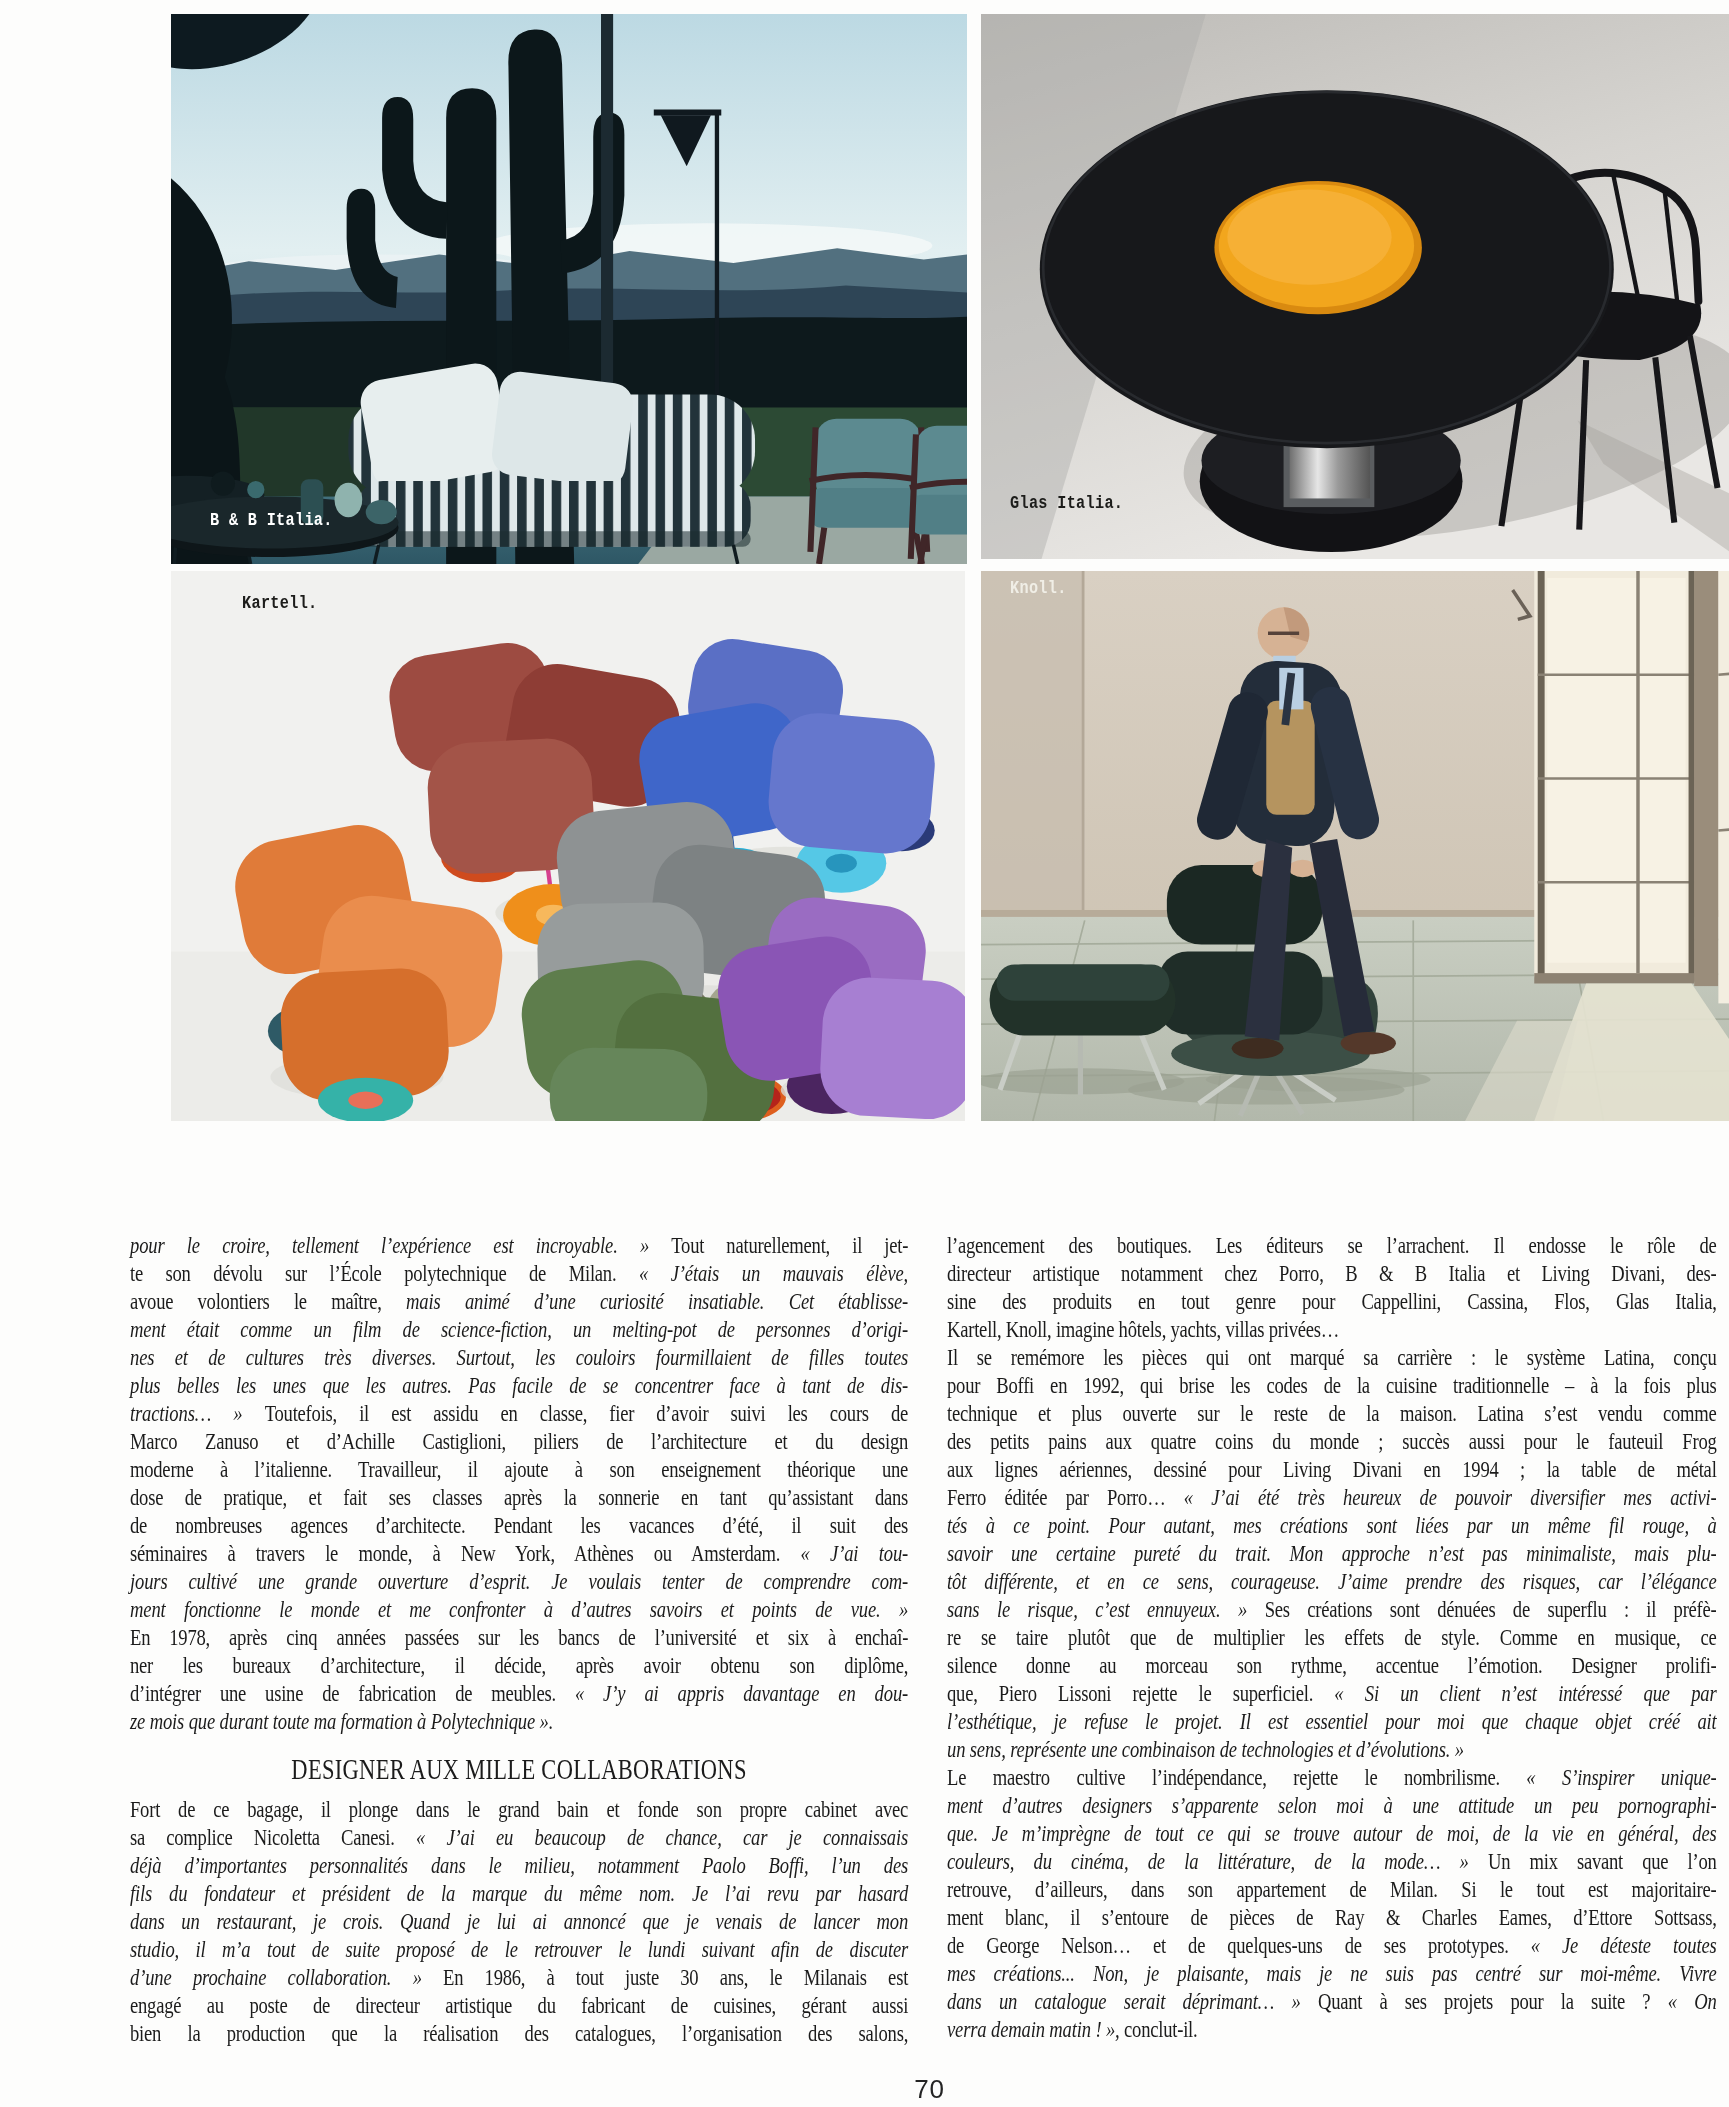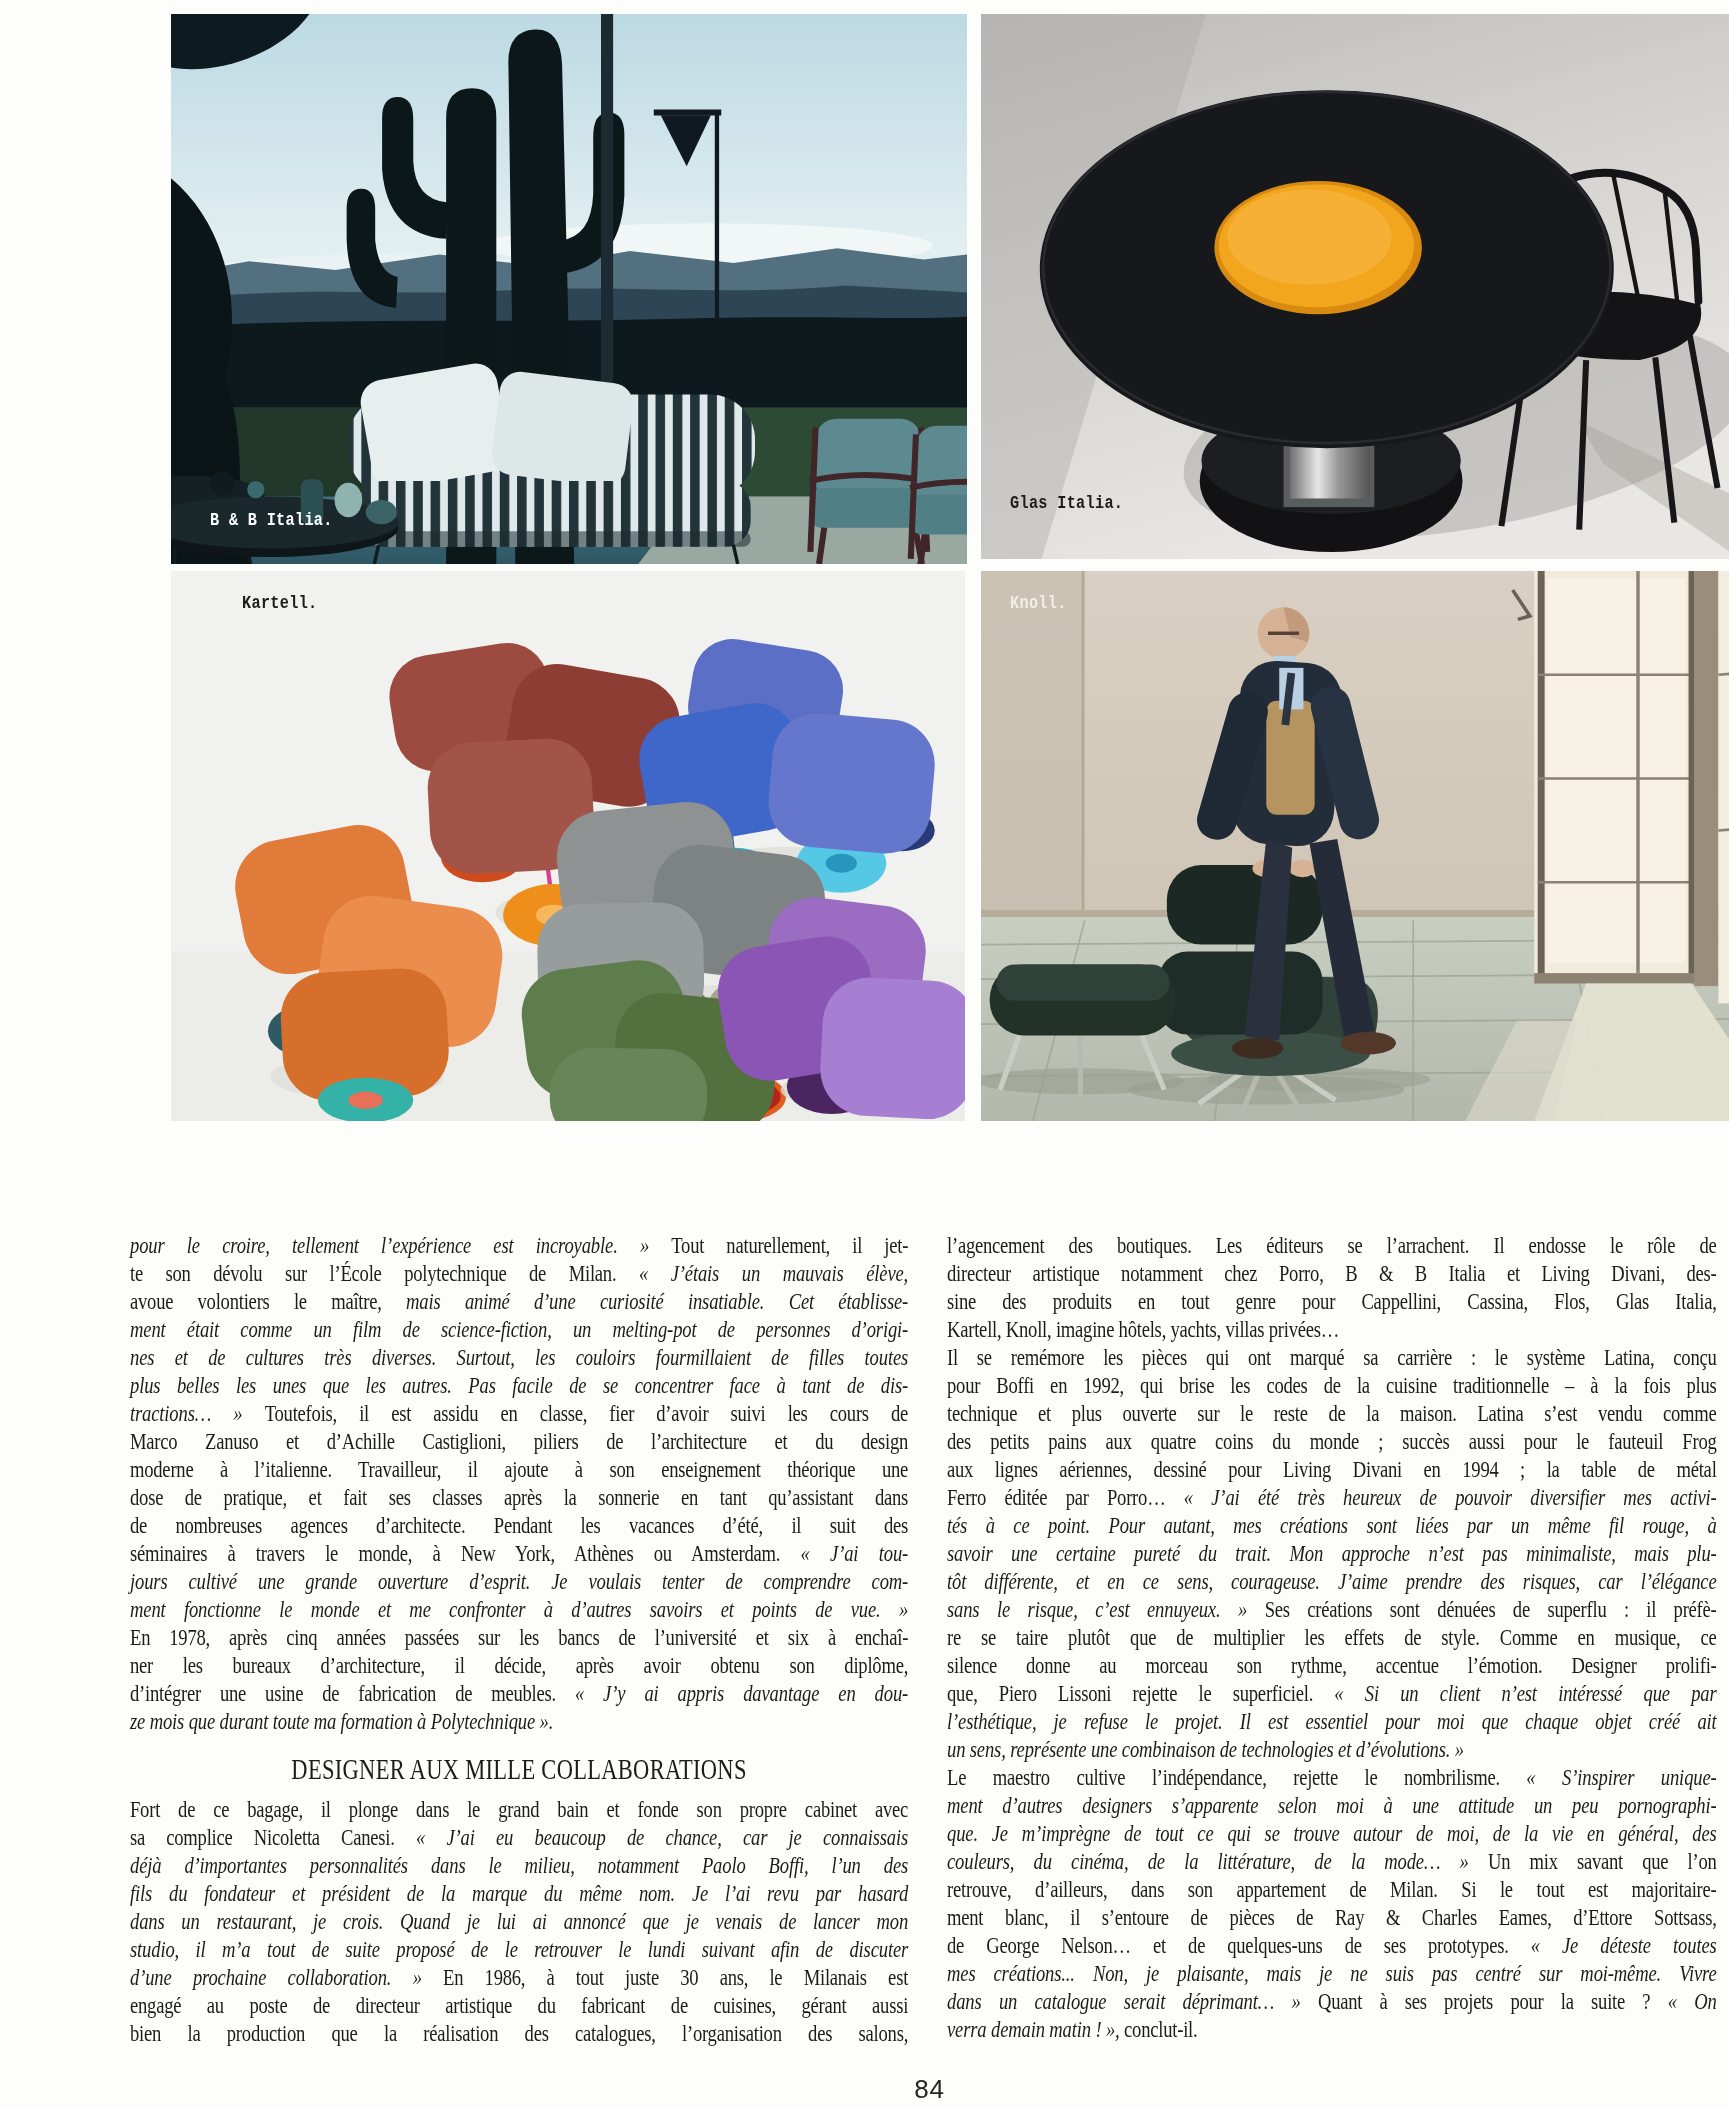--- a/index.html
+++ b/index.html
@@ -12,21 +12,21 @@
   .ph-bb{left:131px;top:0;width:796px;height:550px;}
   .ph-glas{left:941px;top:0;width:759px;height:545px;}
   .ph-kartell{left:131px;top:557px;width:794px;height:550px;}
   .ph-knoll{left:941px;top:557px;width:759px;height:550px;}
   .cap{position:absolute;font-family:"Liberation Mono","DejaVu Sans Mono",monospace;
        font-weight:700;font-size:19px;letter-spacing:0.4px;white-space:nowrap;margin:0;}
   .cap .capin{display:inline-block;transform:scaleX(0.8);transform-origin:0 50%;}
   .cap-bb{left:39px;top:495px;color:#ffffff;}
   .cap-glas{left:28.5px;top:478px;color:#1d1d1b;}
   .cap-kartell{left:39px;top:21px;color:#1d1d1b;margin-left:32px;}
-  .cap-knoll{left:28.5px;top:21px;color:#f0eee6;}
+  .cap-knoll{left:28.5px;top:6px;color:#f0eee6;}
   
   .col{position:absolute;top:1231px;font-size:24px;line-height:28px;
        letter-spacing:-0.3px;transform:scaleX(0.775);transform-origin:0 0;}
   .col-left{left:130px;width:1004px;}
   .col-right{left:947px;width:993px;}
   .line{text-align:justify;text-align-last:justify;}
   .line.last{text-align-last:left;}
   .line i{font-style:italic;letter-spacing:-0.2px;}
   .heading{text-align:center;font-size:29px;line-height:31px;margin:19px 0 10.4px 0;
            letter-spacing:0.4px;font-weight:400;}
@@ -394,15 +394,15 @@
       <div class="line"><i>que. Je m’imprègne de tout ce qui se trouve autour de moi, de la vie en général, des</i></div>
       <div class="line"><i>couleurs, du cinéma, de la littérature, de la mode… » </i><span>Un mix savant que l’on</span></div>
       <div class="line"><span>retrouve, d’ailleurs, dans son appartement de Milan. Si le tout est majoritaire-</span></div>
       <div class="line"><span>ment blanc, il s’entoure de pièces de Ray &amp; Charles Eames, d’Ettore Sottsass,</span></div>
       <div class="line"><span>de George Nelson… et de quelques-uns de ses prototypes. </span><i>« Je déteste toutes</i></div>
       <div class="line"><i>mes créations... Non, je plaisante, mais je ne suis pas centré sur moi-même. Vivre</i></div>
       <div class="line"><i>dans un catalogue serait déprimant… » </i><span>Quant à ses projets pour la suite ? </span><i>« On</i></div>
       <div class="line last"><i>verra demain matin ! », </i><span>conclut-il.</span></div>
     </section>
 
-  <div class="pagenum">84</div>
+  <div class="pagenum">70</div>
 </div>
 
 
 </body></html>

